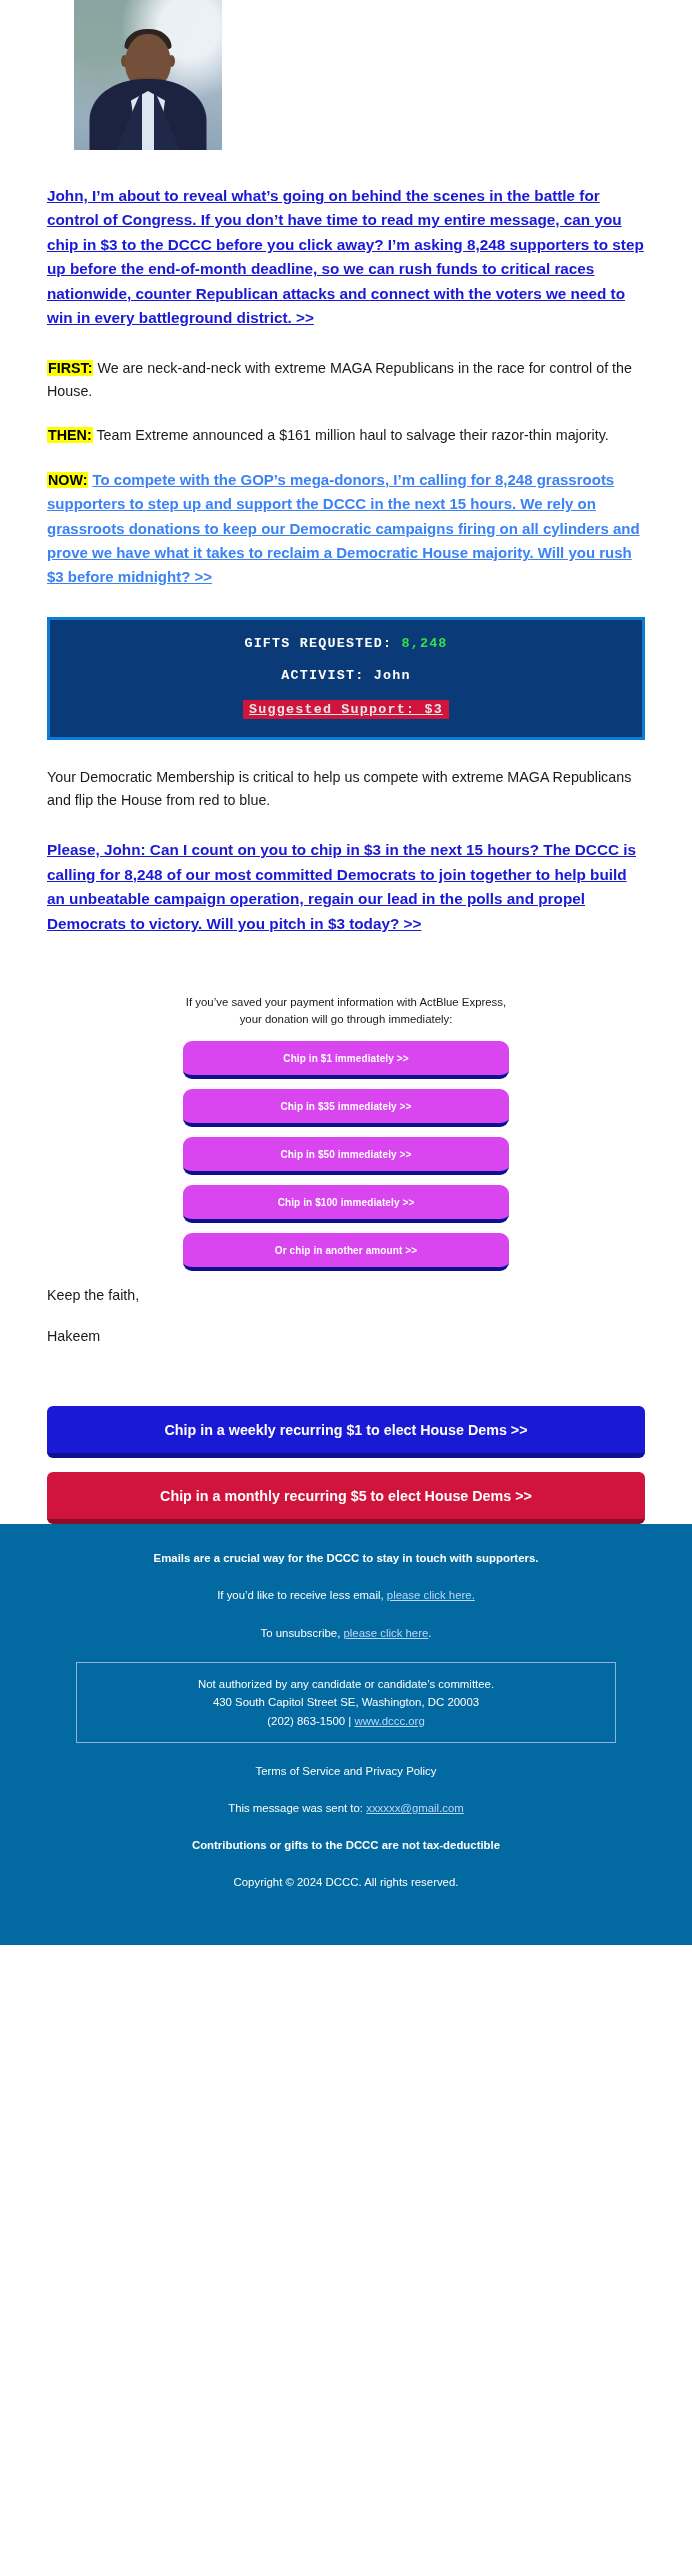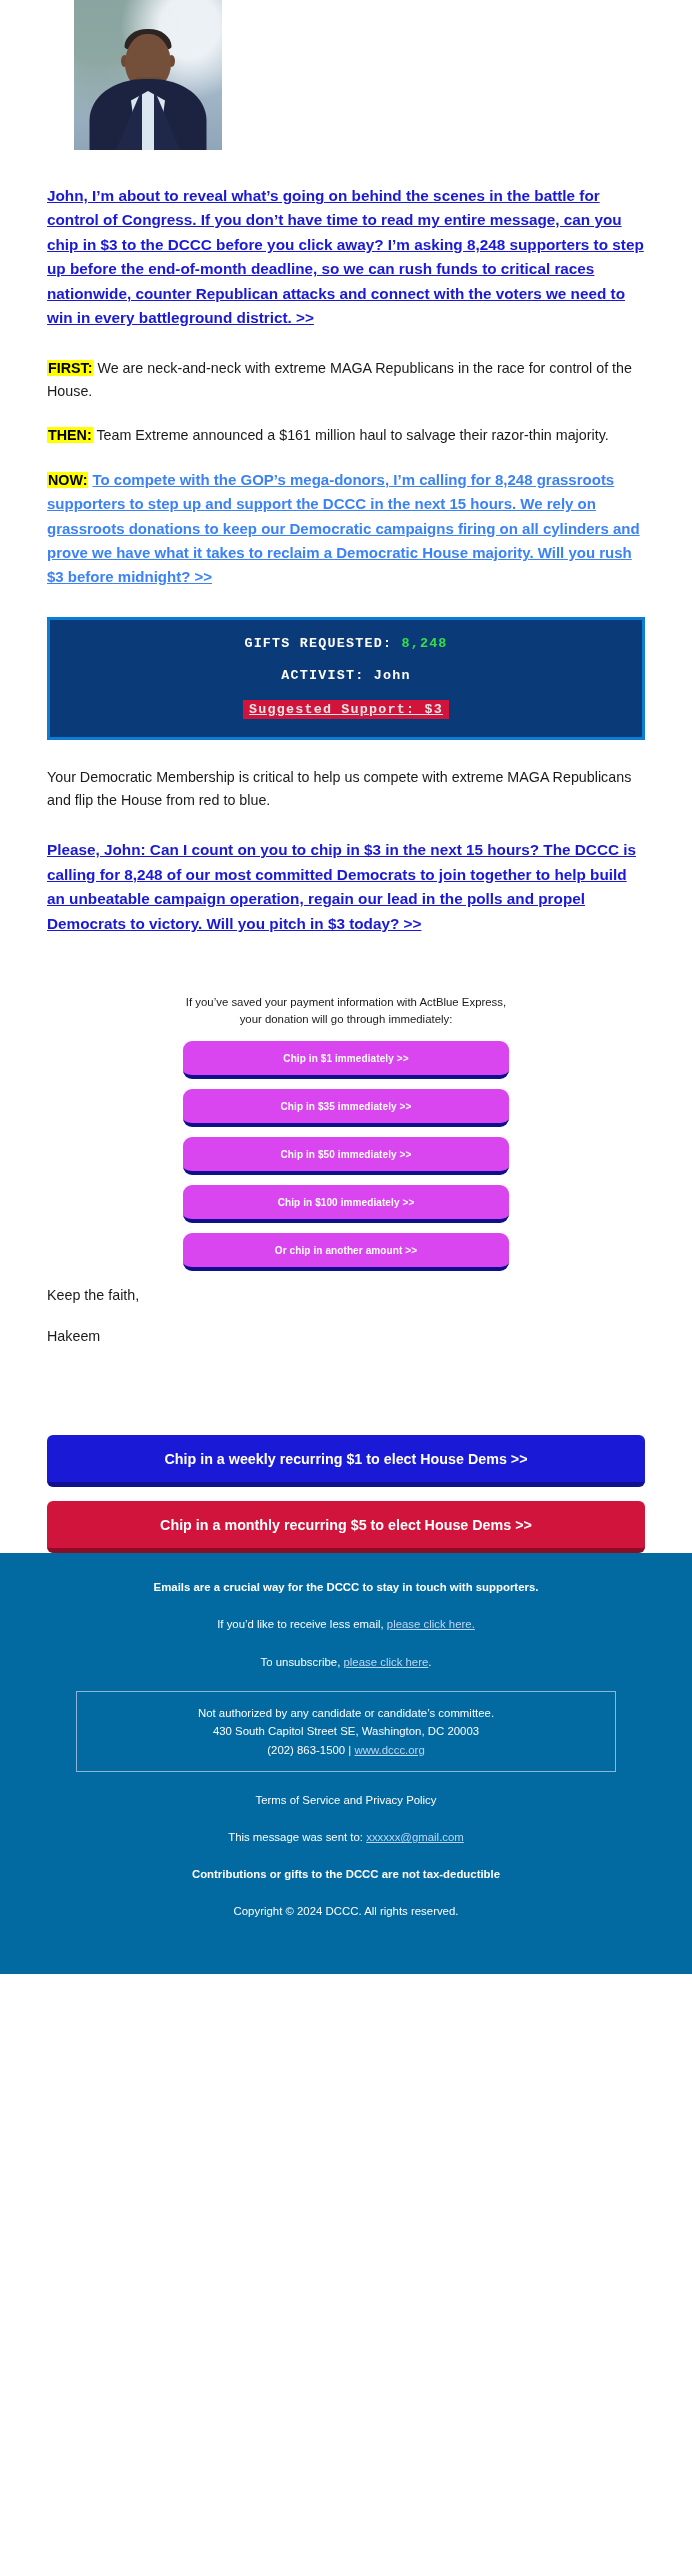--- a/index.html
+++ b/index.html
@@ -143,21 +143,21 @@
     border-radius: 9px;
     color: #ffffff;
     font-size: 10px;
     font-weight: bold;
     text-align: center;
     padding: 12px 6px 11px 6px;
     margin: 0 0 10px 0;
     text-decoration: none;
     letter-spacing: 0.1px;
   }
-  .recurring-wrap { padding: 0 47px; margin-top: 91px; }
+  .recurring-wrap { padding: 0 47px; margin-top: 62px; }
   .btn-wide-blue, .btn-wide-red {
     display: block;
     width: 100%;
     border-radius: 6px;
     color: #ffffff;
     font-size: 14.3px;
     font-weight: bold;
     text-align: center;
     padding: 16px 10px 15px 10px;
     text-decoration: none;

